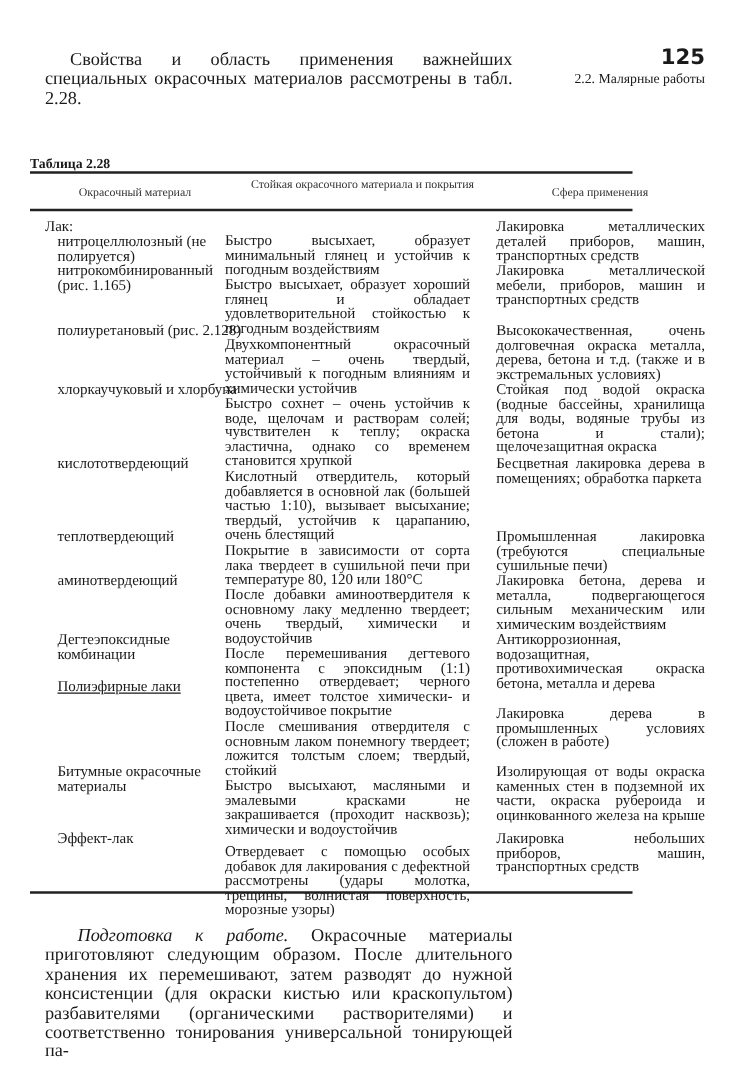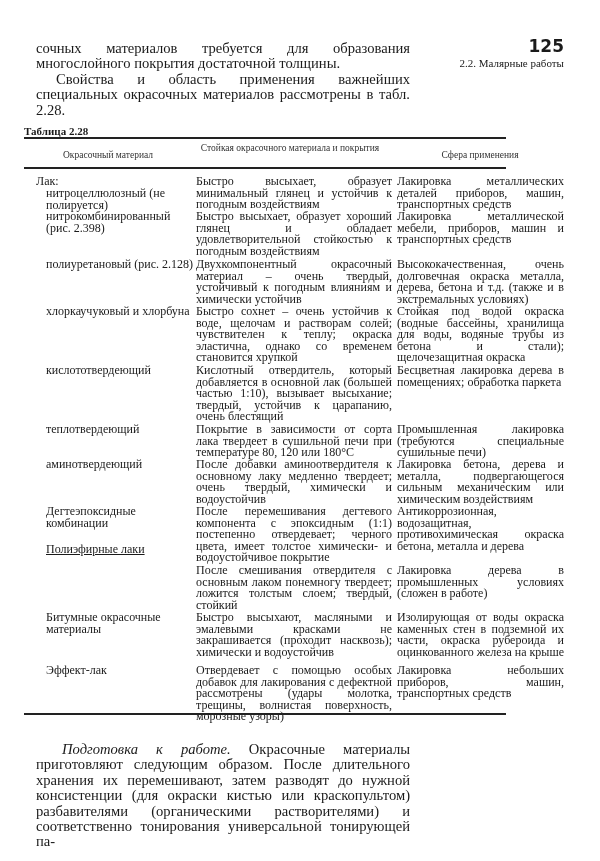--- a/index.html
+++ b/index.html
@@ -9,54 +9,53 @@
   .intro{left:36px;top:41px;width:374px;font-size:14.6px;line-height:15.4px;text-align:justify;}
   .intro p{margin:0;}
   .intro .ind{text-indent:20px;}
   .pagenum{right:36px;top:36px;font-family:"DejaVu Sans",sans-serif;font-size:17px;font-weight:bold;}
   .runhead{right:36px;top:57px;font-family:Liberation Serif, serif;font-size:11px;}
   .tcap{left:24px;top:125px;font-size:11px;font-weight:bold;}
   .rule{left:24px;width:482px;background:#222;}
   .hdr{top:143px;font-size:9.5px;line-height:11px;text-align:center;color:#333;}
   .row{position:absolute;font-size:12px;line-height:11.6px;}
   .c1{left:36px;width:170px;}
-  .c2{left:196px;width:196px;text-align:justify;}
+  .c2{left:180px;width:196px;text-align:justify;margin-top:11px;}
   .c3{left:397px;width:167px;text-align:justify;}
   .sub{padding-left:10px;}
   .para{left:36px;top:742px;width:374px;font-size:14.6px;line-height:15.4px;text-align:justify;}
   .para p{margin:0;text-indent:26px;}
   .para i{font-style:italic;}
 </style>
 </head>
 <body>
 
 <div class="abs pagenum">125</div>
 <div class="abs runhead">2.2. Малярные работы</div>
 
 <div class="abs intro">
-  <p>сочных материалов требуется для образования многослойного покрытия достаточной толщины.</p>
   <p class="ind">Свойства и область применения важнейших специальных окрасочных материалов рассмотрены в табл. 2.28.</p>
 </div>
 
 <div class="abs tcap">Таблица 2.28</div>
 
 <div class="abs rule" style="top:137px;height:1.5px;"></div>
 <div class="abs hdr" style="left:24px;width:168px;top:150px;">Окрасочный материал</div>
 <div class="abs hdr" style="left:200px;width:180px;">Стойкая окрасочного материала и покрытия</div>
 <div class="abs hdr" style="left:390px;width:180px;top:150px;">Сфера применения</div>
 <div class="abs rule" style="top:167px;height:1.5px;"></div>
 
 <div>
   <div class="row c1" style="top:176px;">Лак:</div>
 
   <div class="row c1 sub" style="top:188px;width:150px;">нитроцеллюлозный (не полируется)</div>
   <div class="row c2" style="top:176px;">Быстро высыхает, образует минимальный глянец и устойчив к погодным воздействиям</div>
   <div class="row c3" style="top:176px;">Лакировка металлических деталей приборов, машин, транспортных средств</div>
 
-  <div class="row c1 sub" style="top:211px;width:150px;">нитрокомбинированный (рис. 2.398)</div>
+  <div class="row c1 sub" style="top:211px;width:150px;">нитрокомбинированный (рис. 1.165)</div>
   <div class="row c2" style="top:211px;">Быстро высыхает, образует хороший глянец и обладает удовлетворительной стойкостью к погодным воздействиям</div>
   <div class="row c3" style="top:211px;">Лакировка металлической мебели, приборов, машин и транспортных средств</div>
 
   <div class="row c1 sub" style="top:259px;width:150px;">полиуретановый (рис. 2.128)</div>
   <div class="row c2" style="top:259px;">Двухкомпонентный окрасочный материал – очень твердый, устойчивый к погодным влияниям и химически устойчив</div>
   <div class="row c3" style="top:259px;">Высококачественная, очень долговечная окраска металла, дерева, бетона и т.д. (также и в экстремальных условиях)</div>
 
   <div class="row c1 sub" style="top:306px;width:150px;">хлоркаучуковый и хлорбуна</div>
   <div class="row c2" style="top:306px;">Быстро сохнет – очень устойчив к воде, щелочам и растворам солей; чувствителен к теплу; окраска эластична, однако со временем становится хрупкой</div>
   <div class="row c3" style="top:306px;">Стойкая под водой окраска (водные бассейны, хранилища для воды, водяные трубы из бетона и стали); щелочезащитная окраска</div>

